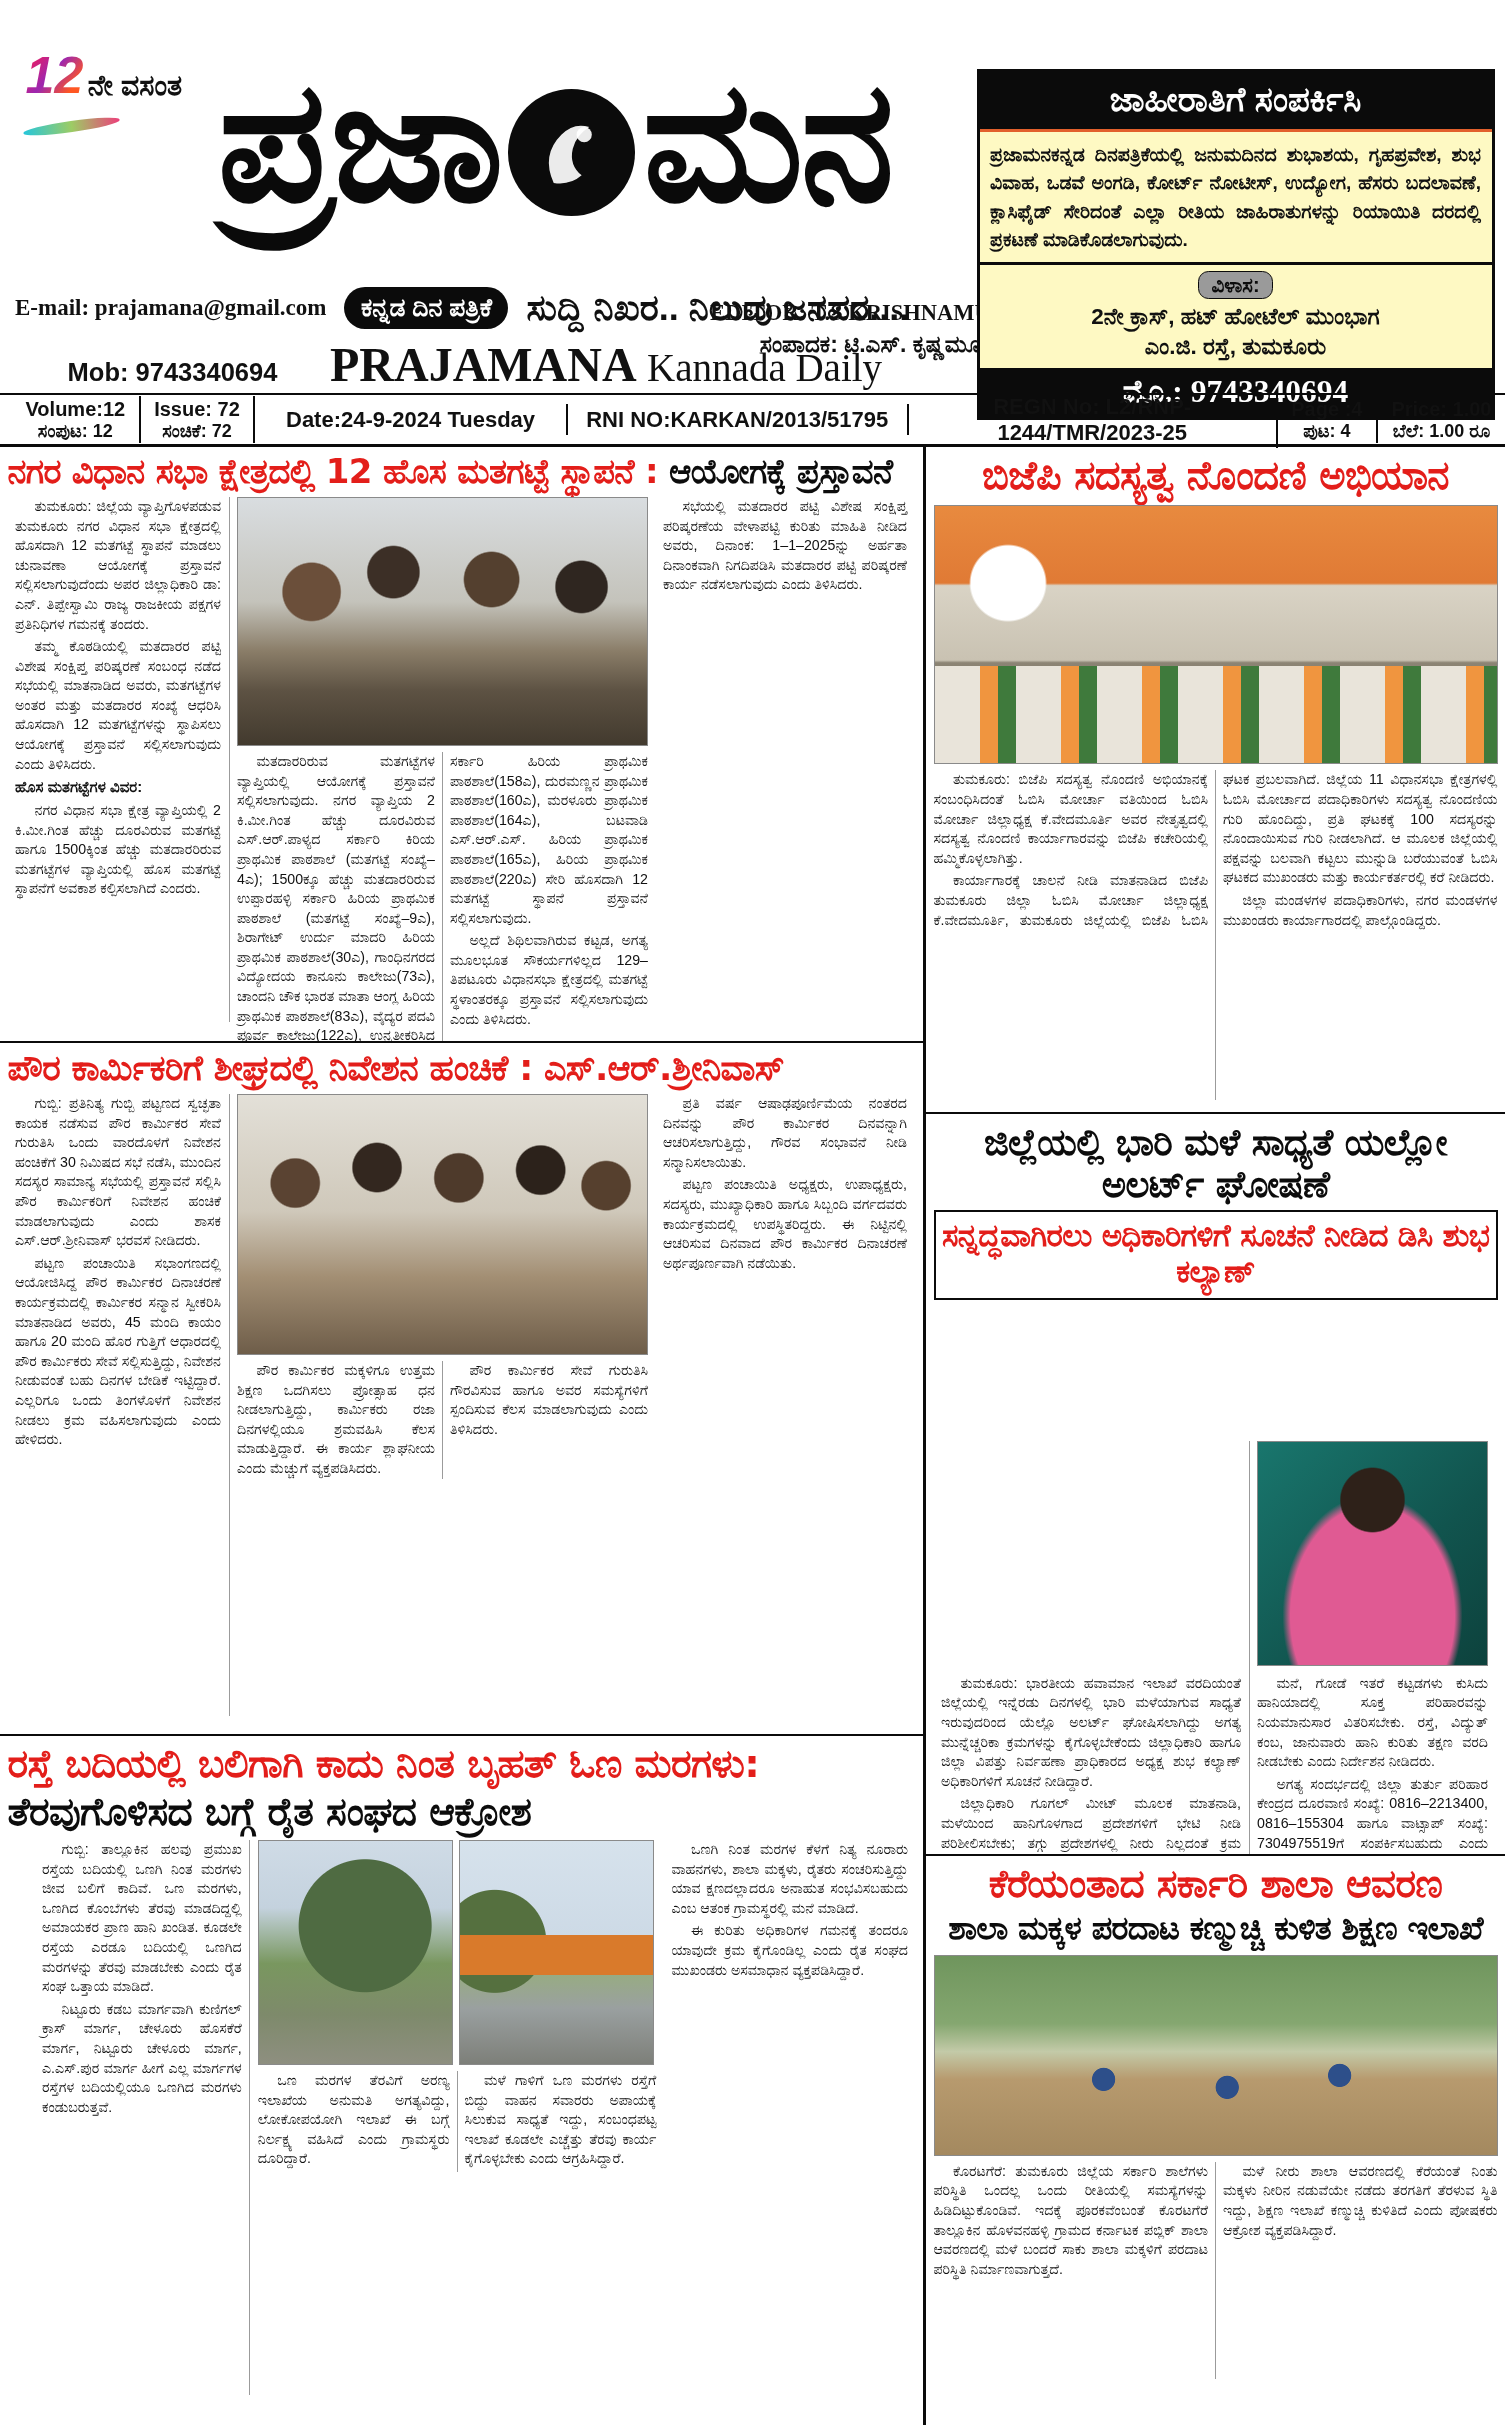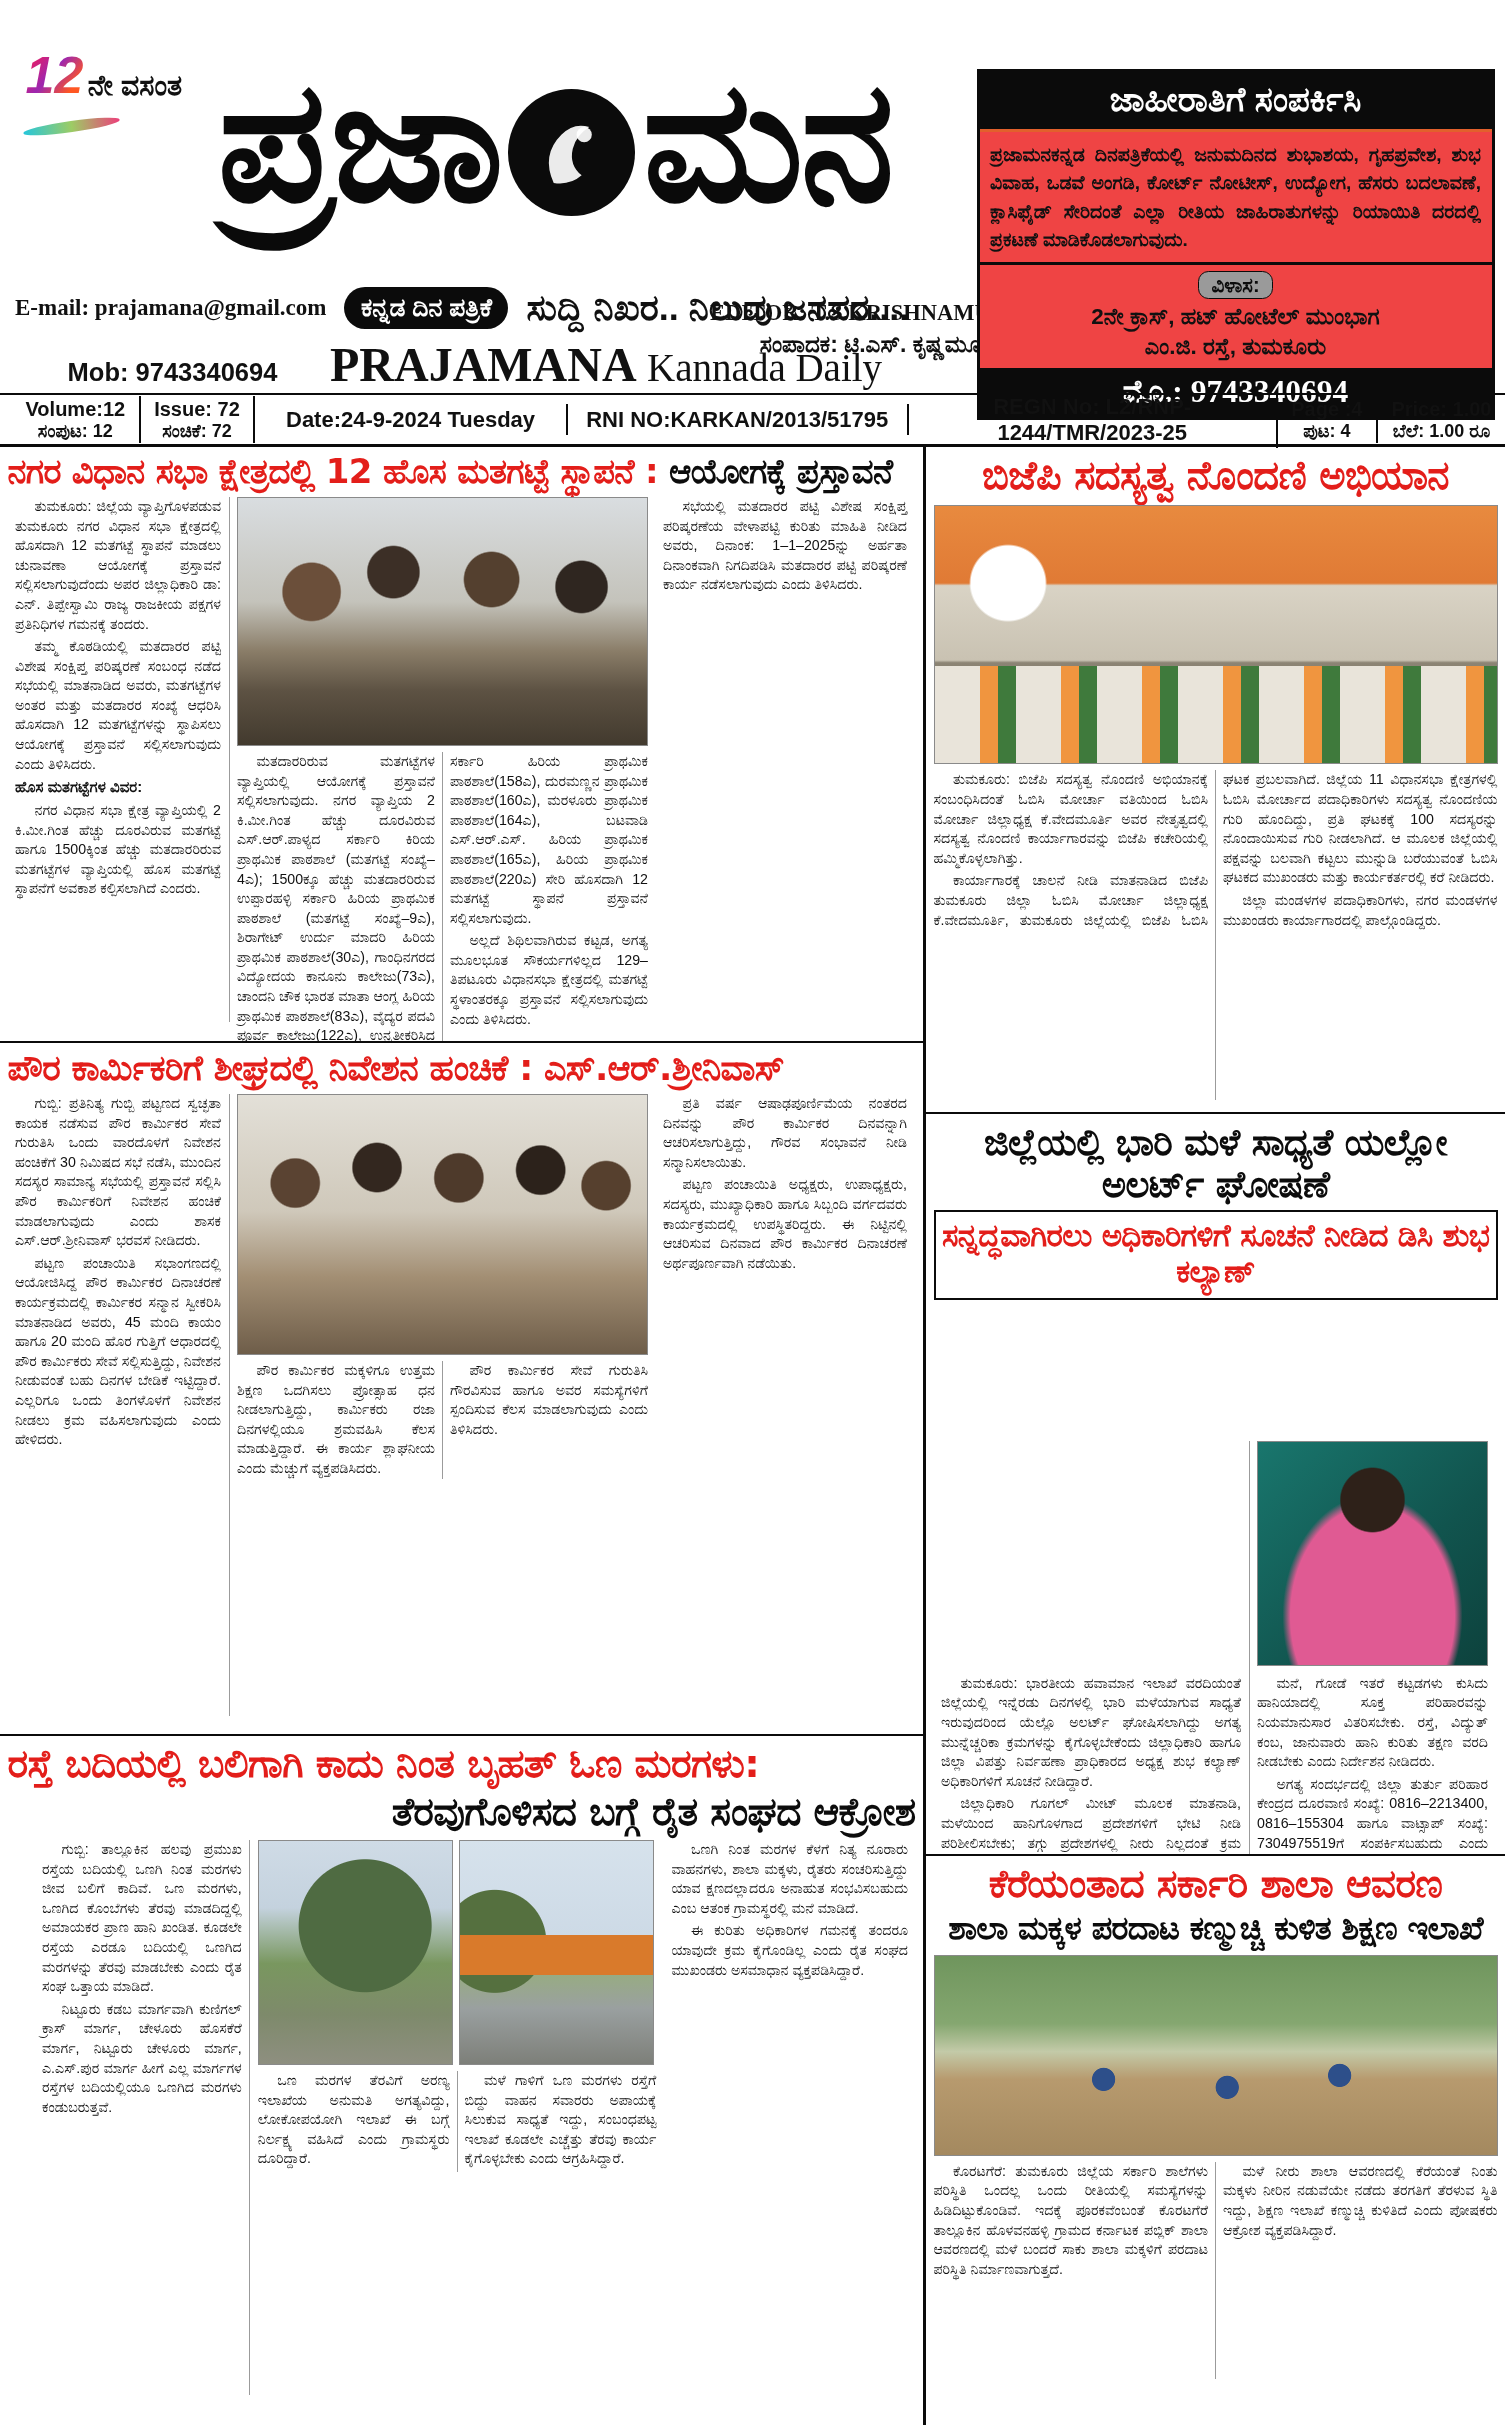--- a/index.html
+++ b/index.html
@@ -26,21 +26,21 @@
   .tagline { font-size:36px; font-weight:700; }
   .meta-r2 { display:flex; align-items:baseline; margin-top:7.5px; }
   .mob { font-size:25.5px; font-weight:900; width:315px; }
   .praj-en { font-family:"Liberation Serif", serif; font-size:48px; font-weight:700; }
   .praj-sub { font-family:"Liberation Serif", serif; font-size:39px; font-weight:400; margin-left:10.5px;}
   .editor-block { position:absolute; right:450px; top:300px; text-align:center; }
   .editor-en { font-family:"Liberation Serif", serif; font-size:22.5px; font-weight:700; }
   .editor-kn { font-size:23px; font-weight:900; margin-top:4.5px; }
 
   
-  .adbox { position:absolute; right:10.5px; top:69px; width:518px; border:3px solid #0b0b0b; background:#ef4444; }
+  .adbox { position:absolute; right:10.5px; top:69px; width:518px; border:3px solid #0b0b0b; background:#fef9c3; }
   .adbox-head { background:#0b0b0b; color:#fff; text-align:center; font-size:34px; font-weight:900; padding:7.5px 3px 9px; border-bottom:3.7px solid #e2602c; }
   .adbox-body { font-size:19px; font-weight:700; line-height:1.5; text-align:justify; padding:9px 10.5px 7.5px; border-bottom:3px solid #0b0b0b; }
   .adbox-addr { text-align:center; padding:6px 4.5px 7.5px; }
   .addr-pill { display:inline-block; background:#9a9a9a; color:#0b0b0b; font-weight:900; font-size:20px; border:1.5px solid #0b0b0b; border-radius:10.5px; padding:1.5px 12px; }
   .addr-line { font-size:22.5px; font-weight:900; margin-top:4.5px; }
   .adbox-foot { background:#0b0b0b; color:#fff; text-align:center; font-size:31.5px; font-weight:900; padding:6px 0 7.5px; font-family:"Liberation Serif", serif;}
 
   
   .infobar { position:absolute; left:0; right:0; bottom:0; height:54px; border-top:2.2px solid #0b0b0b; border-bottom:3.7px solid #0b0b0b; display:flex; align-items:center; }
   .info-item { padding:1.5px 13.5px; border-right:2.2px solid #0b0b0b; text-align:center; }
@@ -242,21 +242,21 @@
             <div>
                 <p class="para">ಪ್ರತಿ ವರ್ಷ ಆಷಾಢಪೂರ್ಣಿಮೆಯ ನಂತರದ ದಿನವನ್ನು ಪೌರ ಕಾರ್ಮಿಕರ ದಿನವನ್ನಾಗಿ ಆಚರಿಸಲಾಗುತ್ತಿದ್ದು, ಗೌರವ ಸಂಭಾವನೆ ನೀಡಿ ಸನ್ಮಾನಿಸಲಾಯಿತು.</p>
                 <p class="para">ಪಟ್ಟಣ ಪಂಚಾಯಿತಿ ಅಧ್ಯಕ್ಷರು, ಉಪಾಧ್ಯಕ್ಷರು, ಸದಸ್ಯರು, ಮುಖ್ಯಾಧಿಕಾರಿ ಹಾಗೂ ಸಿಬ್ಬಂದಿ ವರ್ಗದವರು ಕಾರ್ಯಕ್ರಮದಲ್ಲಿ ಉಪಸ್ಥಿತರಿದ್ದರು. ಈ ನಿಟ್ಟಿನಲ್ಲಿ ಆಚರಿಸುವ ದಿನವಾದ ಪೌರ ಕಾರ್ಮಿಕರ ದಿನಾಚರಣೆ ಅರ್ಥಪೂರ್ಣವಾಗಿ ನಡೆಯಿತು.</p>
               </div>
           </div>
         </div>
       </section>
 
       <section style="height:687px;">
         <h1 class="hl red" style="font-size:39px;">ರಸ್ತೆ ಬದಿಯಲ್ಲಿ ಬಲಿಗಾಗಿ ಕಾದು ನಿಂತ ಬೃಹತ್ ಓಣ ಮರಗಳು:</h1>
-        <h1 class="hl blk" style="font-size:39px; margin-top:3px;text-align:right;">ತೆರವುಗೊಳಿಸದ ಬಗ್ಗೆ ರೈತ ಸಂಘದ ಆಕ್ರೋಶ</h1>
+        <h1 class="hl blk" style="font-size:39px; margin-top:3px;">ತೆರವುಗೊಳಿಸದ ಬಗ್ಗೆ ರೈತ ಸಂಘದ ಆಕ್ರೋಶ</h1>
         <div class="body-flex" style="height:555px;margin-left:27px;">
           <div class="tcol" style="width:221px;">
             <div>
                 <p class="para">ಗುಬ್ಬಿ: ತಾಲ್ಲೂಕಿನ ಹಲವು ಪ್ರಮುಖ ರಸ್ತೆಯ ಬದಿಯಲ್ಲಿ ಒಣಗಿ ನಿಂತ ಮರಗಳು ಜೀವ ಬಲಿಗೆ ಕಾದಿವೆ. ಒಣ ಮರಗಳು, ಒಣಗಿದ ಕೊಂಬೆಗಳು ತೆರವು ಮಾಡದಿದ್ದಲ್ಲಿ ಅಮಾಯಕರ ಪ್ರಾಣ ಹಾನಿ ಖಂಡಿತ. ಕೂಡಲೇ ರಸ್ತೆಯ ಎರಡೂ ಬದಿಯಲ್ಲಿ ಒಣಗಿದ ಮರಗಳನ್ನು ತೆರವು ಮಾಡಬೇಕು ಎಂದು ರೈತ ಸಂಘ ಒತ್ತಾಯ ಮಾಡಿದೆ.</p>
                 <p class="para">ನಿಟ್ಟೂರು ಕಡಬ ಮಾರ್ಗವಾಗಿ ಕುಣಿಗಲ್ ಕ್ರಾಸ್ ಮಾರ್ಗ, ಚೇಳೂರು ಹೊಸಕೆರೆ ಮಾರ್ಗ, ನಿಟ್ಟೂರು ಚೇಳೂರು ಮಾರ್ಗ, ಎ.ಎಸ್.ಪುರ ಮಾರ್ಗ ಹೀಗೆ ಎಲ್ಲ ಮಾರ್ಗಗಳ ರಸ್ತೆಗಳ ಬದಿಯಲ್ಲಿಯೂ ಒಣಗಿದ ಮರಗಳು ಕಂಡುಬರುತ್ತವೆ.</p>
               </div>
           </div>
           <div class="midcol" style="width:427px; padding:0 7.5px;">
             <div style="display:flex; gap:6px;">
               <div class="photo ph-trees" style="width:49%;"></div>

